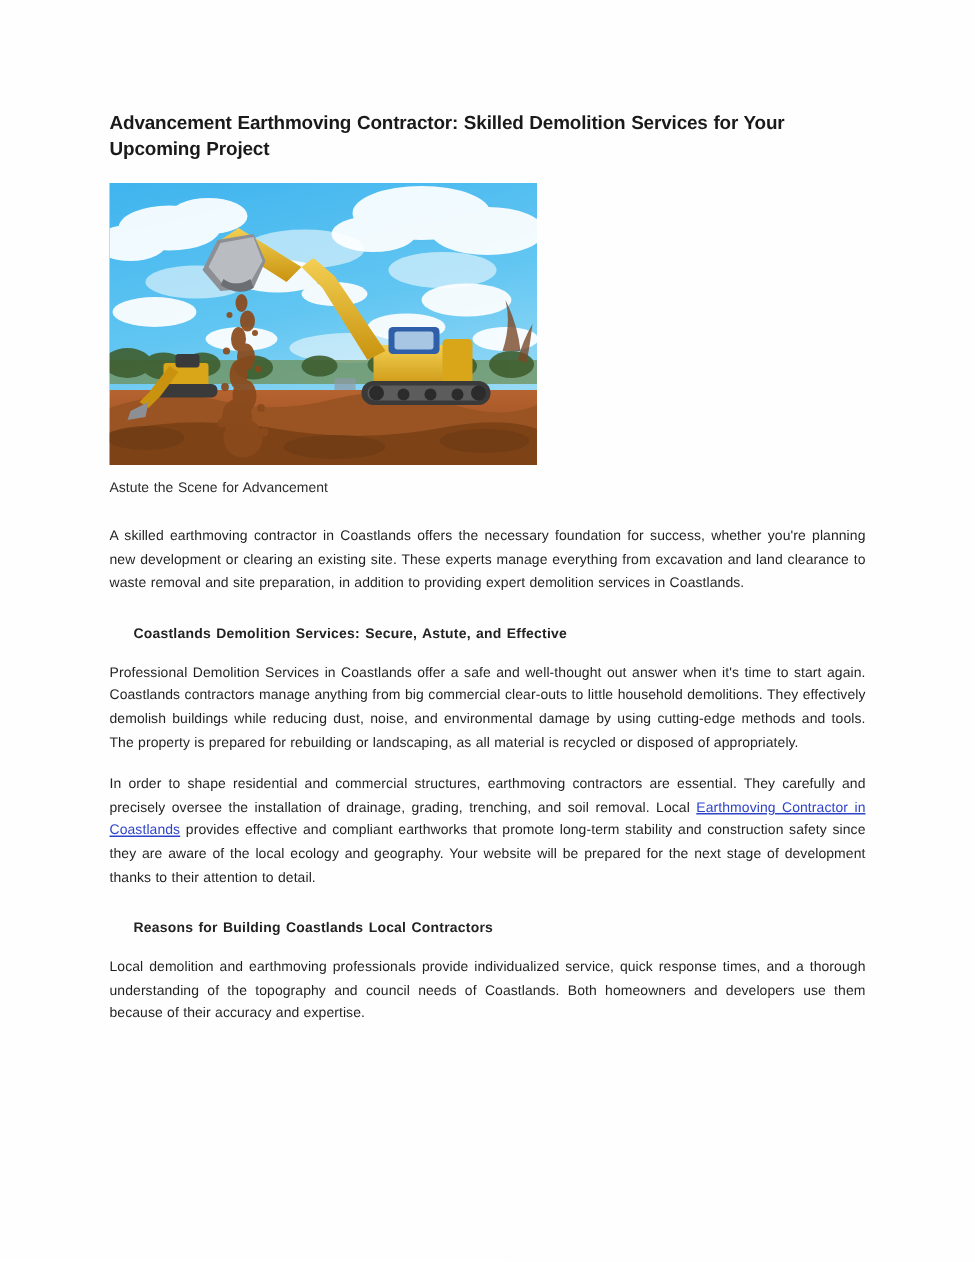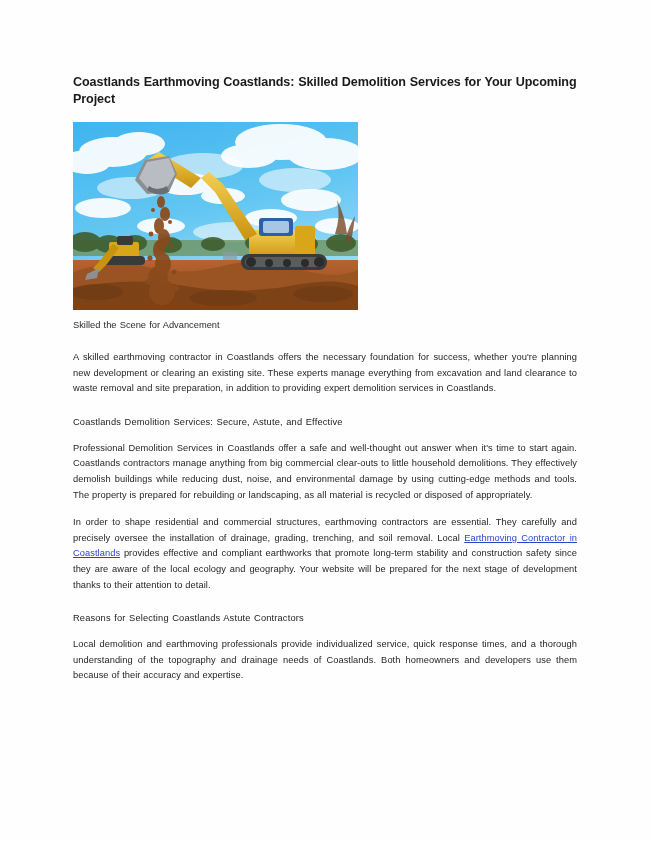--- a/index.html
+++ b/index.html
@@ -46,24 +46,24 @@
   .hero-image svg { display: block; }
   .figure-caption {
     font-size: 9.3px;
     line-height: 14px;
     color: #2b2b2b;
     margin: 8px 0 0 0;
     word-spacing: 0.6px;
   }
   .section-heading {
     font-size: 9.3px;
-    font-weight: normal;
+    font-weight: bold;
     line-height: 14px;
     color: #222222;
-    margin: 18px 0 0 0;
+    margin: 18px 0 0 16px;
     word-spacing: 0.8px;
     letter-spacing: 0.15px;
   }
   .body-para {
     font-size: 9.3px;
     line-height: 15.6px;
     color: #1f1f1f;
     margin: 12px 0 0 0;
     text-align: justify;
     word-spacing: 0.2px;
@@ -77,21 +77,21 @@
     text-decoration: underline;
     text-underline-offset: 1px;
   }
 </style>
 </head>
 <body>
 
 <div class="page">
   <div class="content">
 
-    <h1 class="doc-title">Coastlands Earthmoving Coastlands: Skilled Demolition Services for Your Upcoming Project</h1>
+    <h1 class="doc-title">Advancement Earthmoving Contractor: Skilled Demolition Services for Your Upcoming Project</h1>
 
     <figure class="hero-figure">
       <div class="hero-image">
         <svg width="285" height="188" viewBox="0 0 285 188" xmlns="http://www.w3.org/2000/svg" aria-hidden="true">
           <defs>
             <linearGradient id="skyGrad" x1="0" y1="0" x2="0.35" y2="1">
               <stop offset="0%" stop-color="#3fb4ee"></stop>
               <stop offset="55%" stop-color="#62c6f2"></stop>
               <stop offset="100%" stop-color="#9ddcf6"></stop>
             </linearGradient>
@@ -204,27 +204,27 @@
             <ellipse cx="150" cy="176" rx="34" ry="8"></ellipse>
             <ellipse cx="250" cy="172" rx="30" ry="8"></ellipse>
           </g>
 
           <g fill="#7a4a2a" opacity="0.8">
             <path d="M262 112 q6 -18 2 -34 q8 16 10 34 z"></path>
             <path d="M272 118 q4 -14 10 -24 q-2 16 -4 26 z"></path>
           </g>
         </svg>
       </div>
-      <figcaption class="figure-caption">Skilled the Scene for Advancement</figcaption>
+      <figcaption class="figure-caption">Astute the Scene for Advancement</figcaption>
     </figure>
 
     <p class="body-para first">A skilled earthmoving contractor in Coastlands offers the necessary foundation for success, whether you're planning new development or clearing an existing site. These experts manage everything from excavation and land clearance to waste removal and site preparation, in addition to providing expert demolition services in Coastlands.</p>
 
     <h2 class="section-heading">Coastlands Demolition Services: Secure, Astute, and Effective</h2>
     <p class="body-para">Professional Demolition Services in Coastlands offer a safe and well-thought out answer when it's time to start again. Coastlands contractors manage anything from big commercial clear-outs to little household demolitions. They effectively demolish buildings while reducing dust, noise, and environmental damage by using cutting-edge methods and tools. The property is prepared for rebuilding or landscaping, as all material is recycled or disposed of appropriately.</p>
 
     <p class="body-para"><span>In order to shape residential and commercial structures, earthmoving contractors are essential. They carefully and precisely oversee the installation of drainage, grading, trenching, and soil removal. Local </span><a class="inline-link" href="#">Earthmoving Contractor in Coastlands</a><span> provides effective and compliant earthworks that promote long-term stability and construction safety since they are aware of the local ecology and geography. Your website will be prepared for the next stage of development thanks to their attention to detail.</span></p>
 
-    <h2 class="section-heading">Reasons for Selecting Coastlands Astute Contractors</h2>
-    <p class="body-para">Local demolition and earthmoving professionals provide individualized service, quick response times, and a thorough understanding of the topography and drainage needs of Coastlands. Both homeowners and developers use them because of their accuracy and expertise.</p>
+    <h2 class="section-heading">Reasons for Building Coastlands Local Contractors</h2>
+    <p class="body-para">Local demolition and earthmoving professionals provide individualized service, quick response times, and a thorough understanding of the topography and council needs of Coastlands. Both homeowners and developers use them because of their accuracy and expertise.</p>
 
   </div>
 </div>
 
 </body></html>

